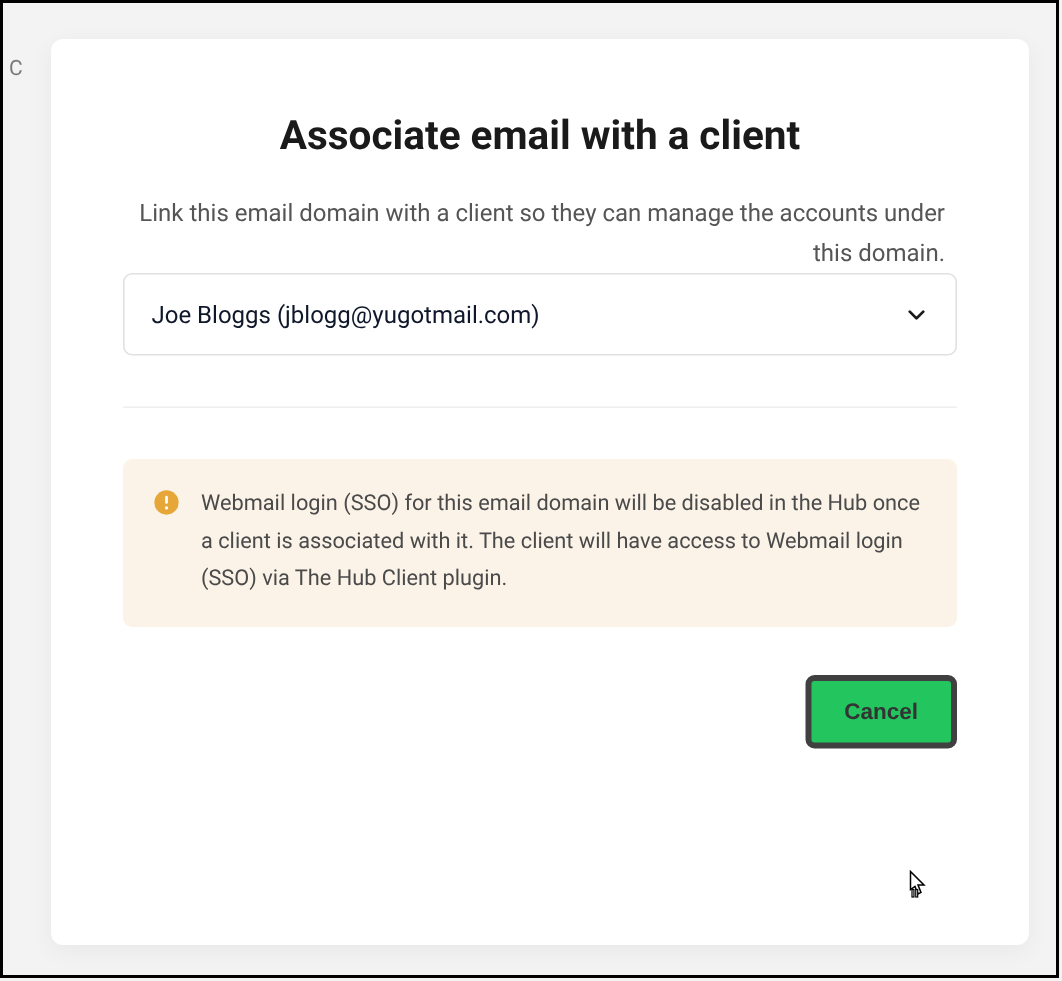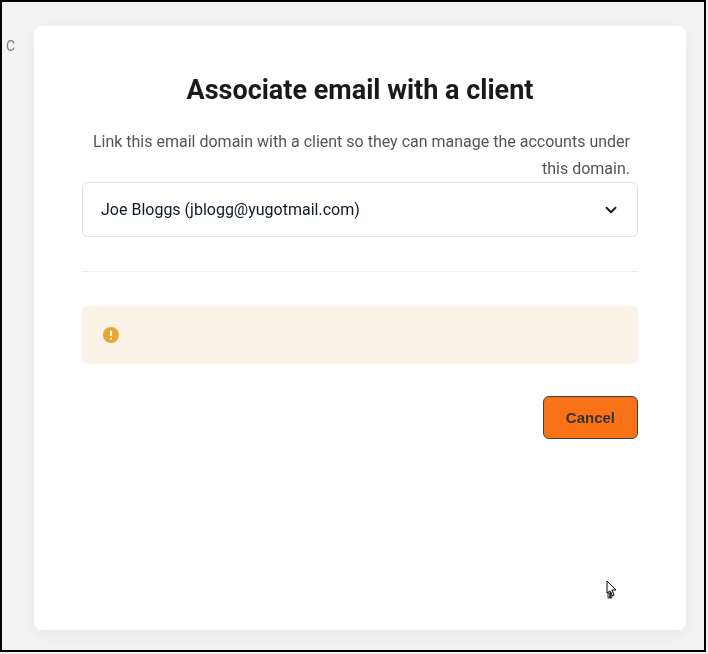--- a/index.html
+++ b/index.html
@@ -105,23 +105,23 @@
       gap: 14px;
     }
     .btn {
       font-size: 15px;
       font-weight: 700;
       padding: 12px 22px;
       border-radius: 6px;
       cursor: pointer;
     }
     .btn-secondary {
-      background: #f97316;
+      background: #22c55e;
       color: #333;
-      border: 1px solid #404040;
+      border: 4px solid #404040;
     }
     .btn-primary {
       background: #133baa;
       color: #fff;
       border: 1px solid #133baa;
       position: relative;
     }
     .cursor {
       position: absolute;
       left: 601px;
@@ -152,20 +152,21 @@
   <div class="divider"></div>
 
   <div class="alert">
     <span class="alert-icon">
       <svg viewBox="0 0 20 20">
         <circle cx="10" cy="10" r="9" fill="#e6a738"></circle>
         <rect x="9" y="5" width="2" height="6" rx="1" fill="#fff"></rect>
         <circle cx="10" cy="14" r="1.2" fill="#fff"></circle>
       </svg>
     </span>
+    <div class="alert-text">Webmail login (SSO) for this email domain will be disabled in the Hub once a client is associated with it. The client will have access to Webmail login (SSO) via The Hub Client plugin.</div>
   </div>
 
   <div class="actions">
     <button class="btn btn-secondary">Cancel</button>
   </div>
 </div>
 
 <div class="border-frame"></div>
 
 <div class="cursor">

